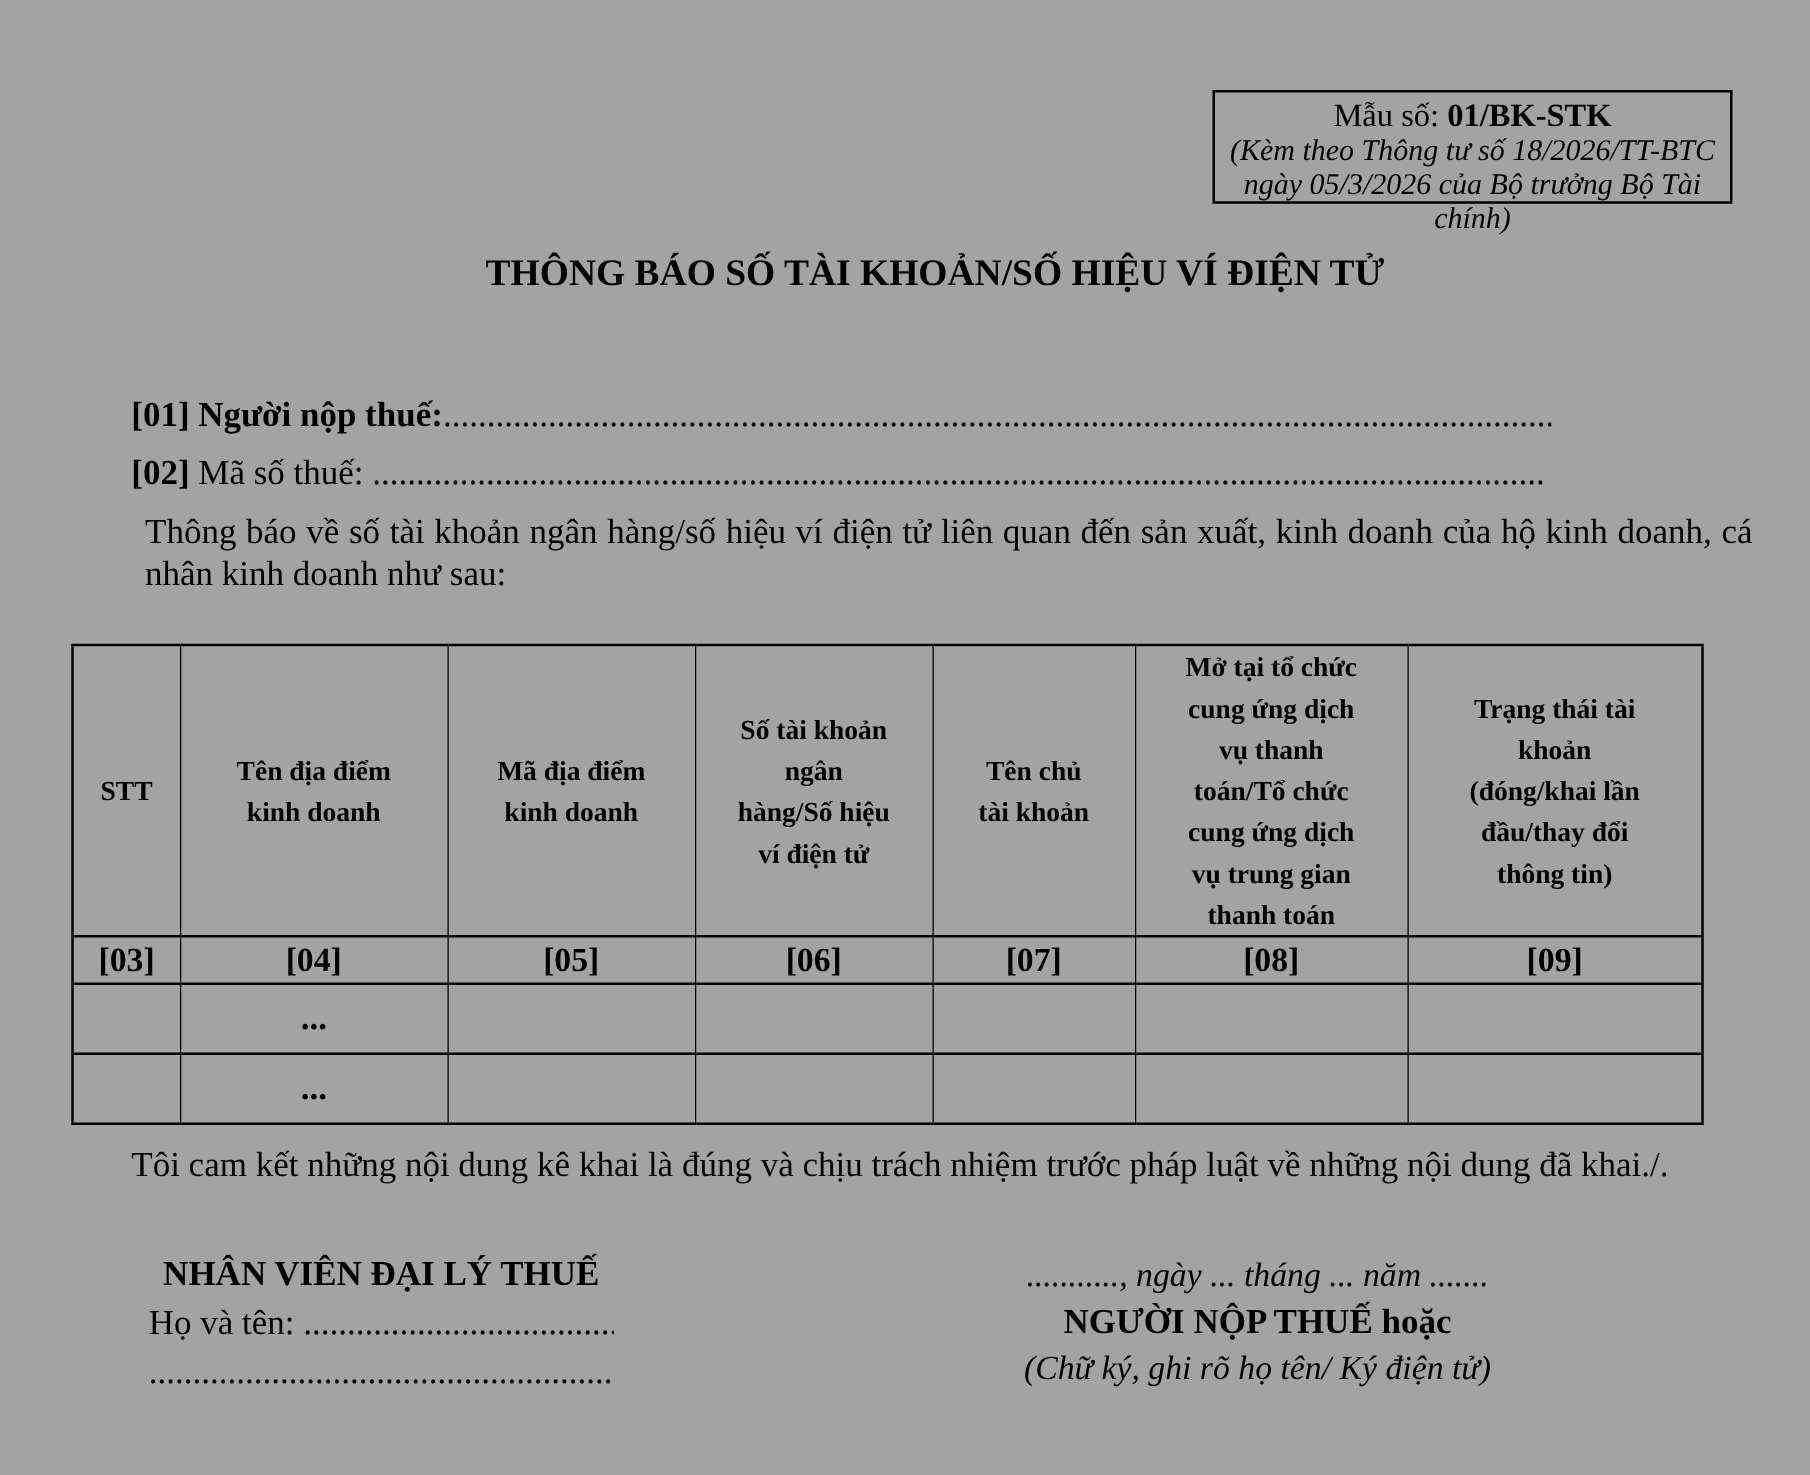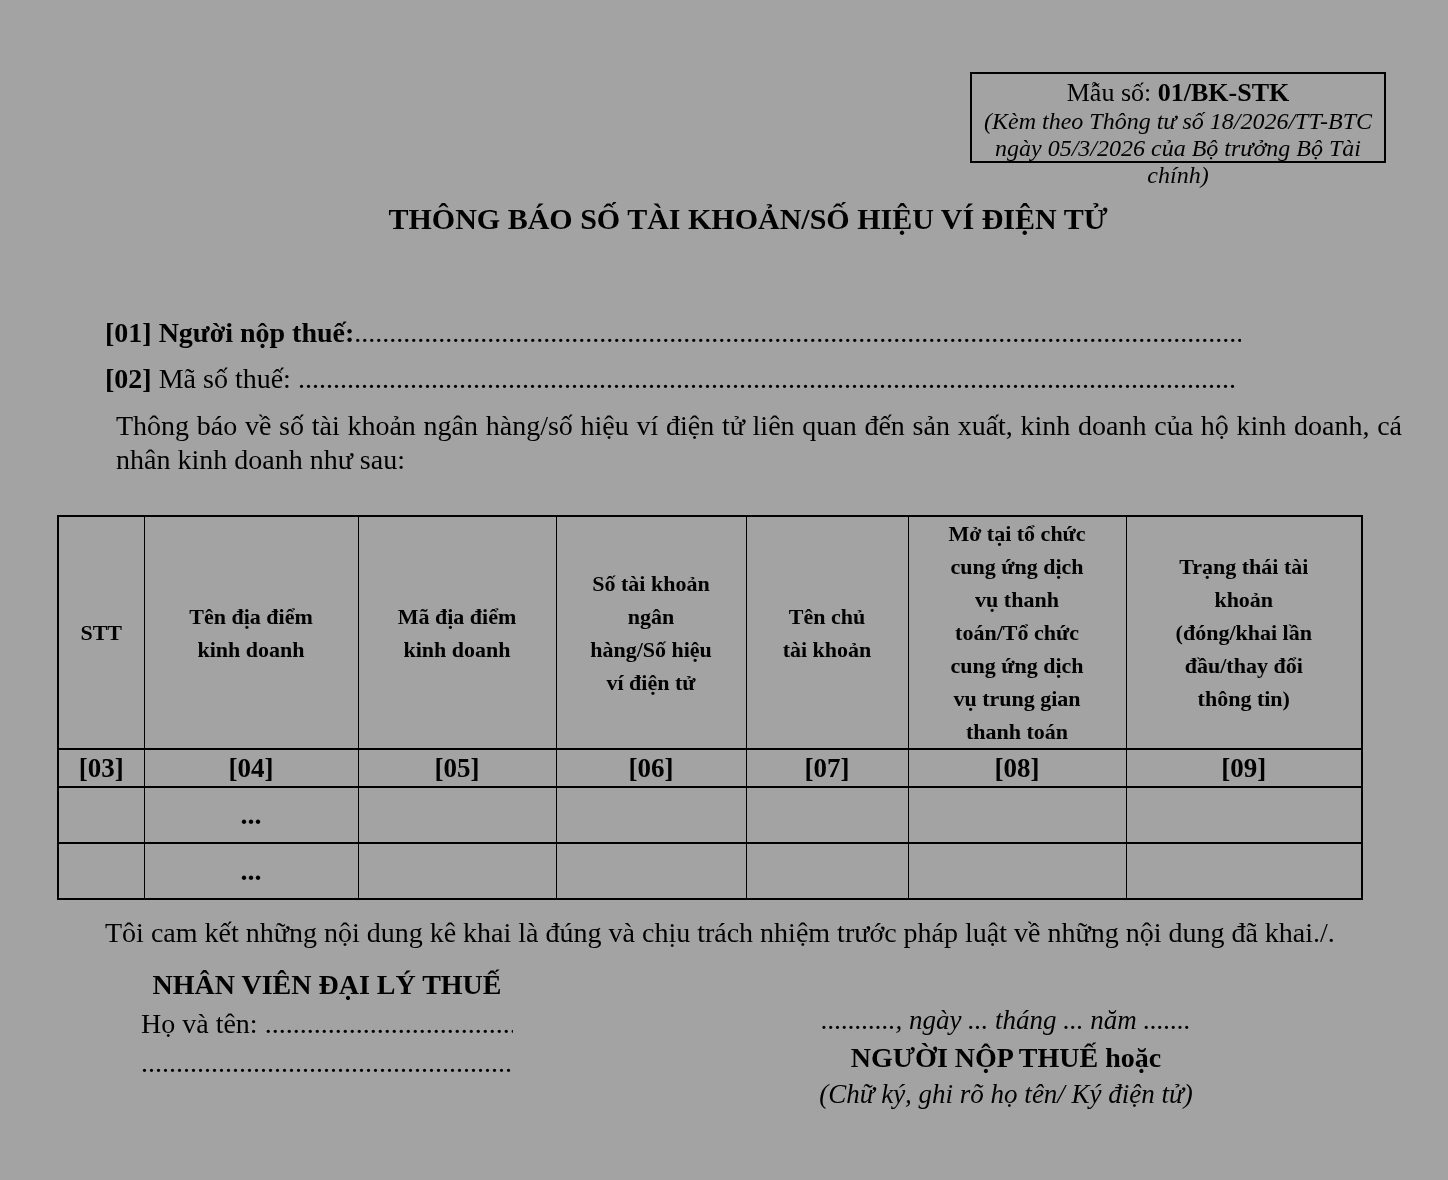--- a/index.html
+++ b/index.html
@@ -85,24 +85,23 @@
     left: 105px; top: 916px;
     width: 1286px;
     margin: 0;
     text-align: justify;
     line-height: 34px;
   }
 
   
   .sig-left {
     position: absolute;
-    left: 119px; top: 965px;
+    left: 119px; top: 1000px;
     width: 372px;
     line-height: 39px;
-    margin-left: 22px;
   }
   .sl-title { font-weight: bold; text-align: center; white-space: nowrap; }
   .sig-right {
     position: absolute;
     left: 640px; top: 1002px;
     width: 732px;
     text-align: center;
     line-height: 37px;
   }
   .sr-date, .sr-note { font-style: italic; font-size: 27px; }

